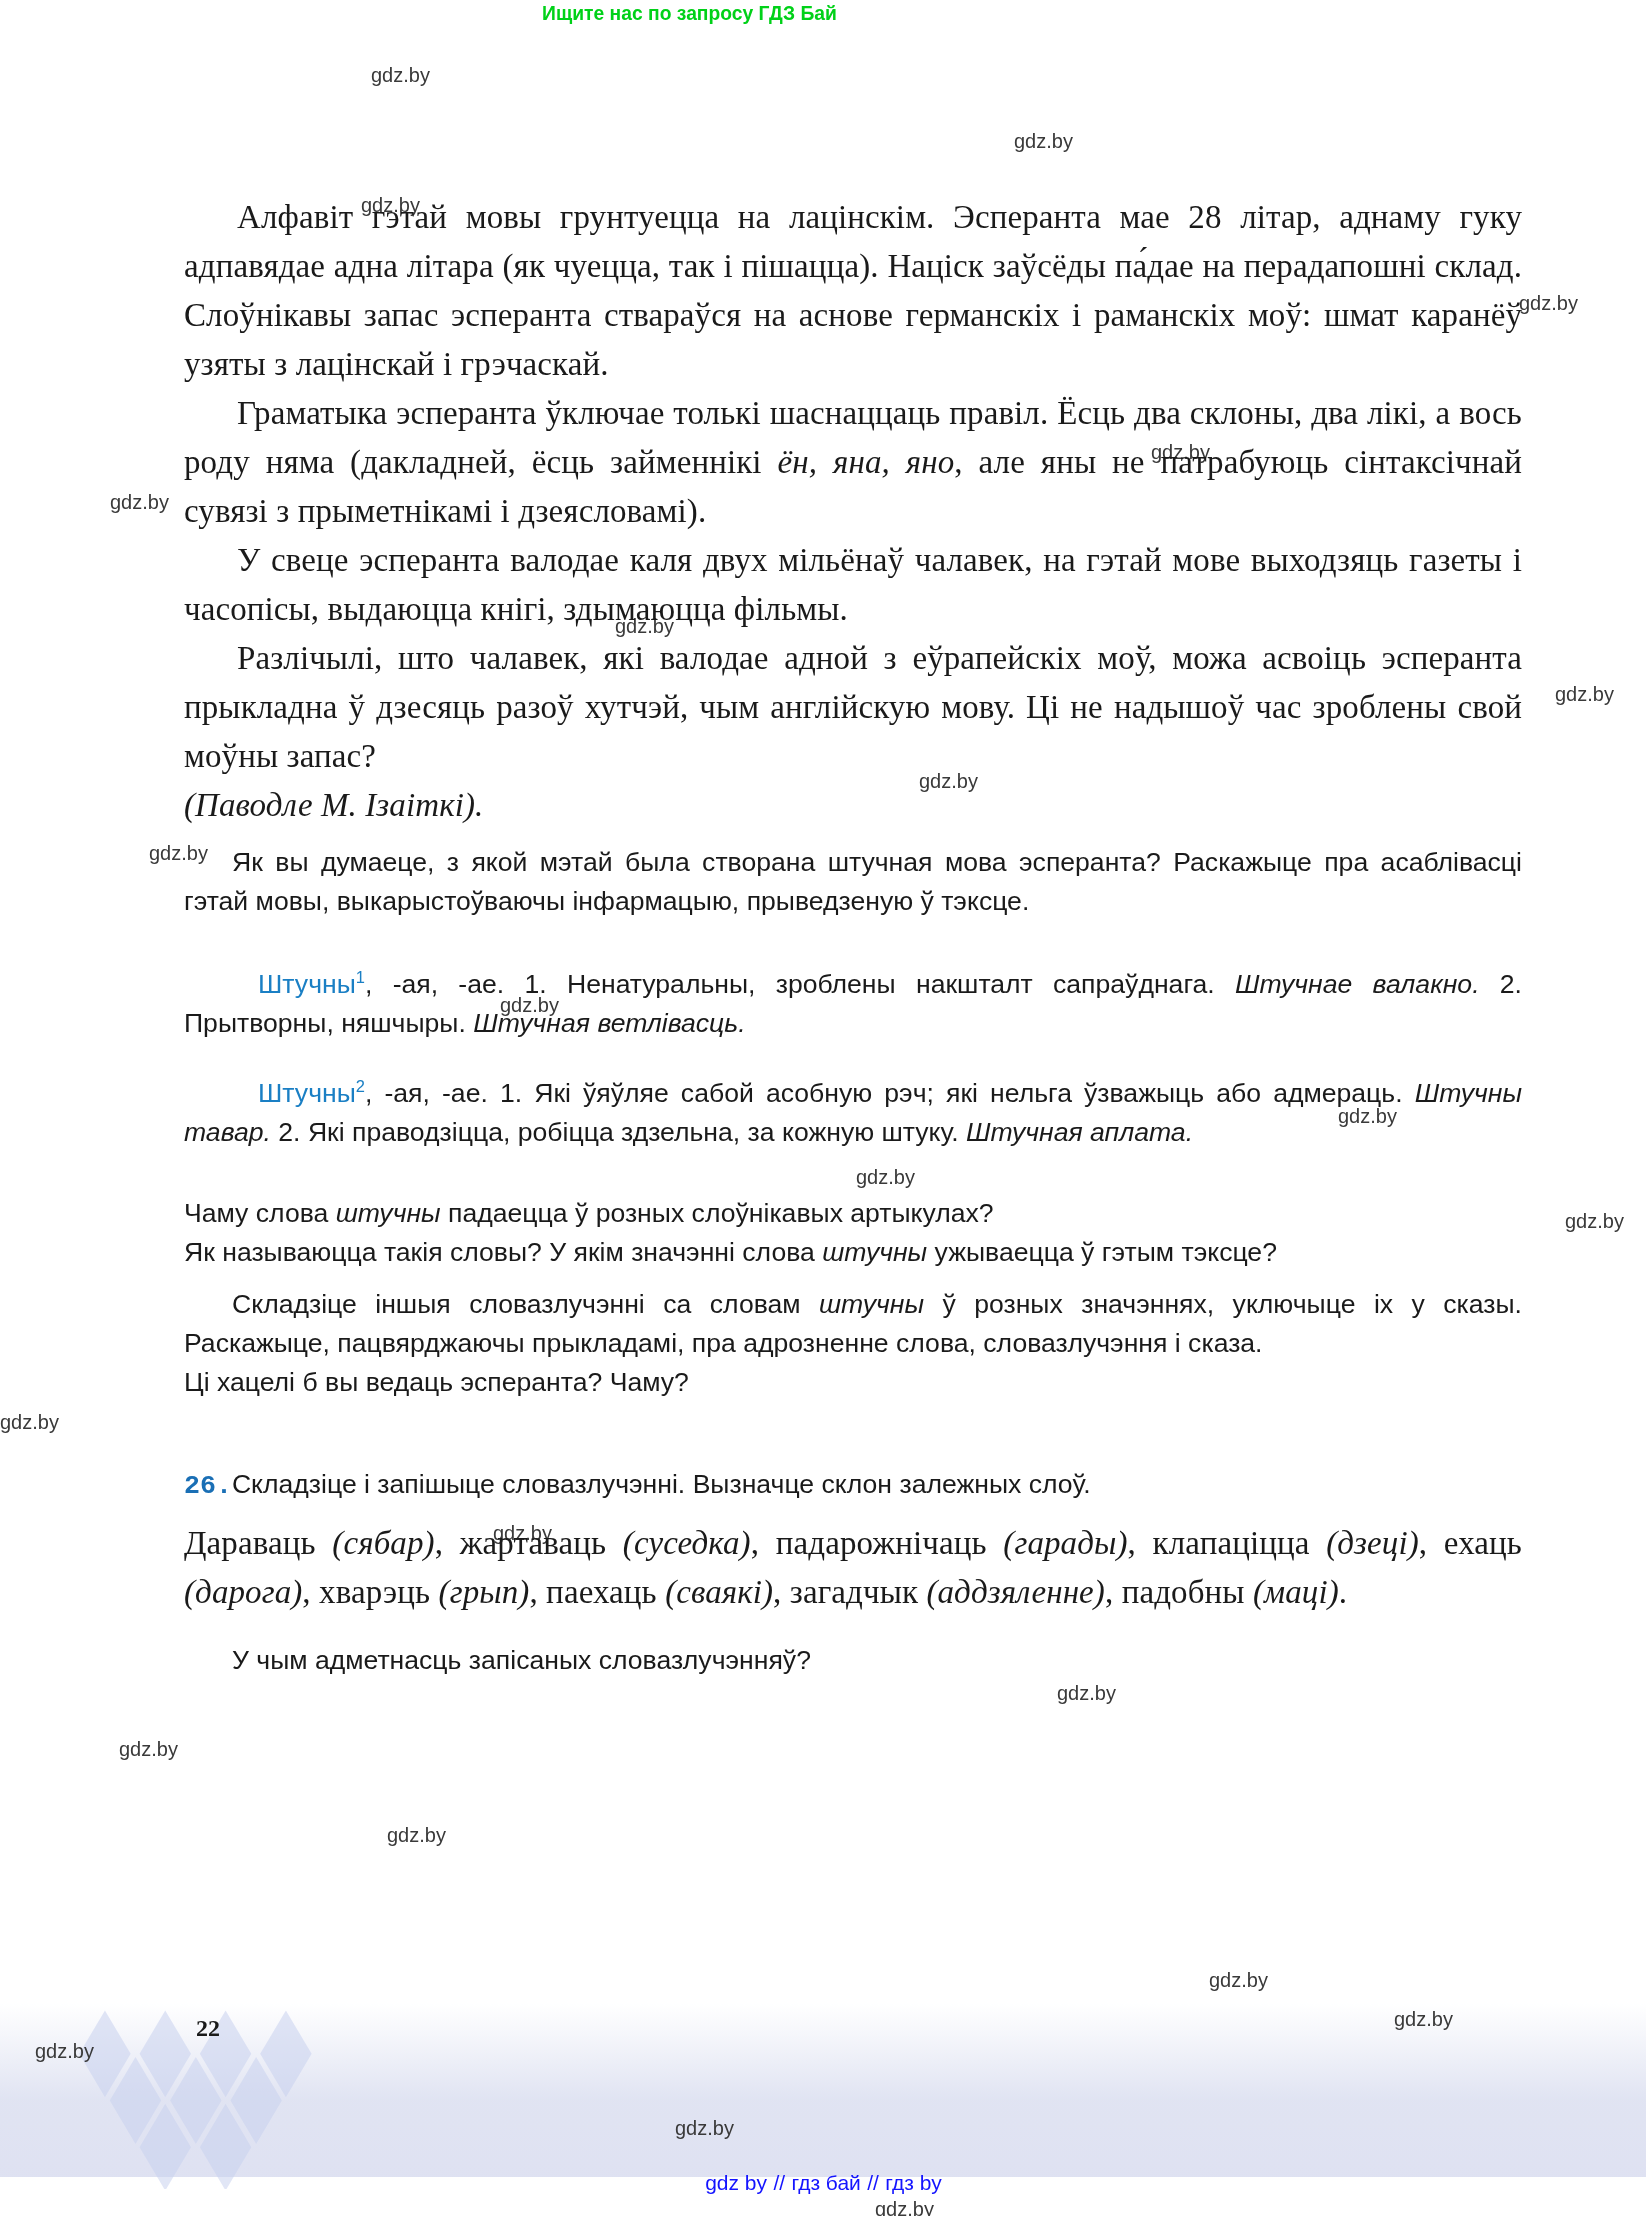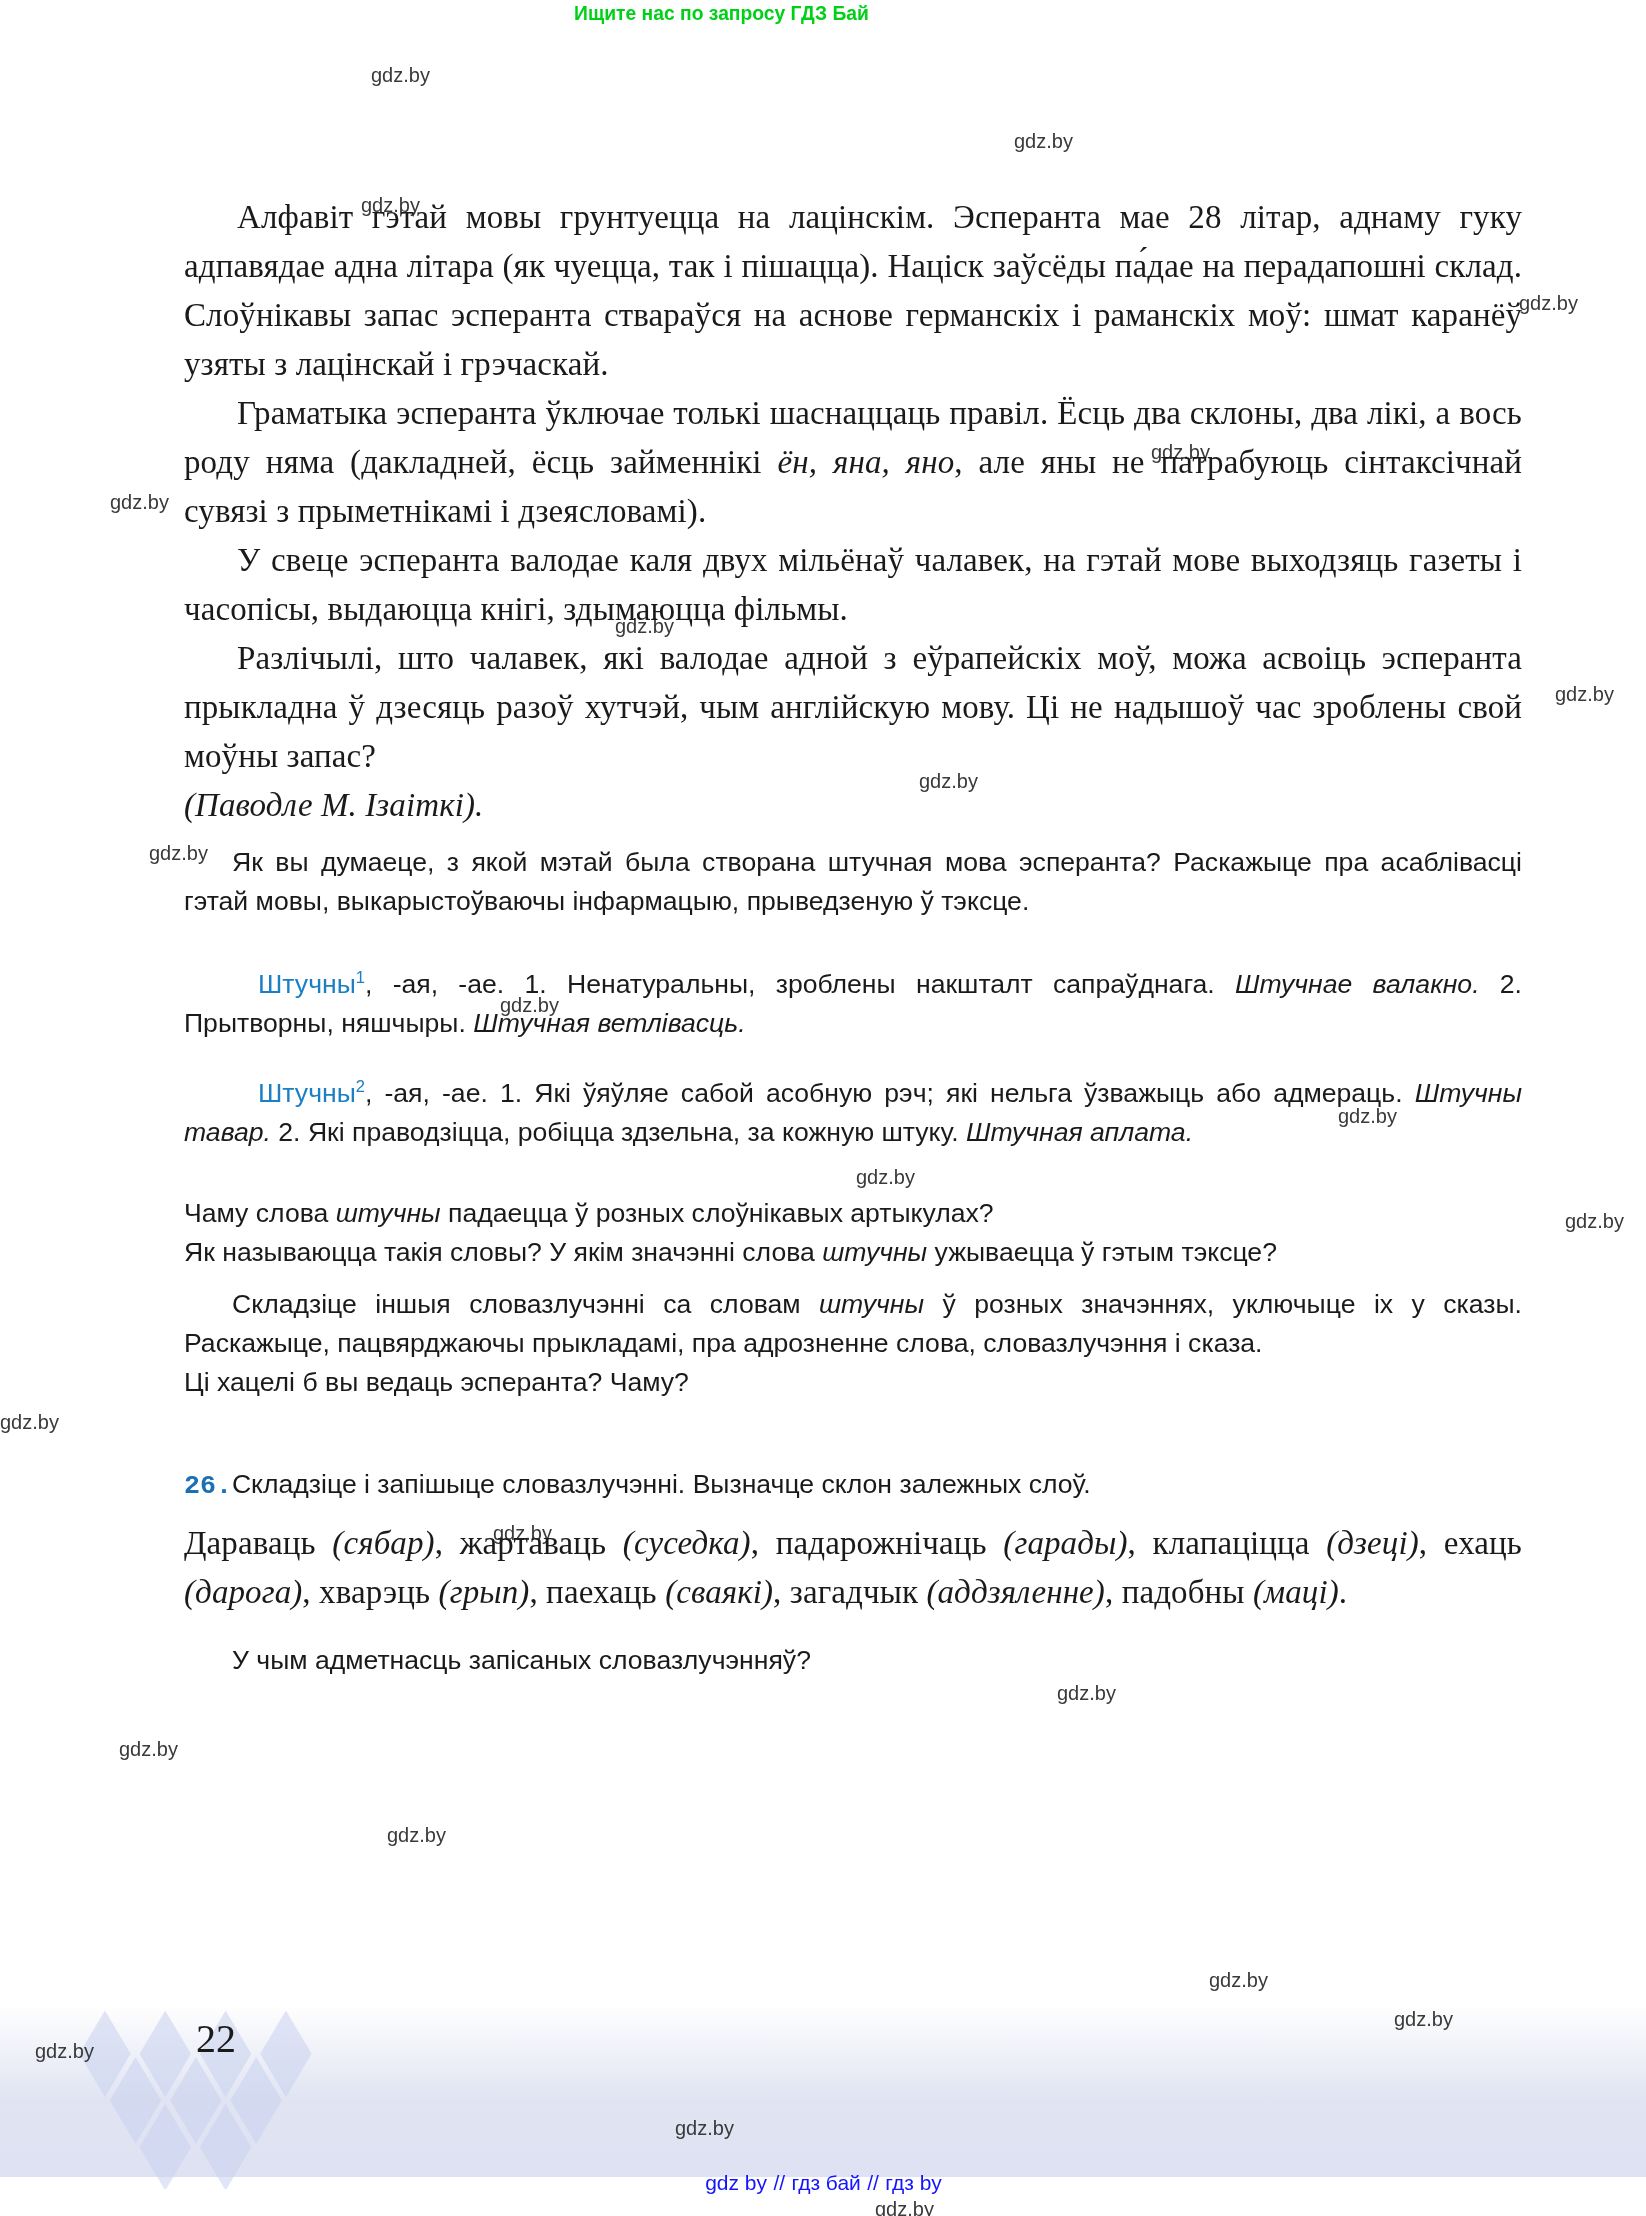--- a/index.html
+++ b/index.html
@@ -15,21 +15,20 @@
   
   .promo {
     position:absolute;
     top:3.2px; left:0; width:1379px;
     text-align:center;
     color:#00d118;
     font-family:"Liberation Sans", sans-serif;
     font-weight:bold;
     font-size:19.3px;
     letter-spacing:0px;
-    margin-left:32px;
   }
 
   
   .wm {
     position:absolute;
     font-family:"Liberation Sans", sans-serif;
     font-size:20px;
     color:#3a3a3a;
     white-space:nowrap;
     font-weight:400;
@@ -84,22 +83,23 @@
     color:#1a6fb5;
     font-weight:bold;
     font-family:Liberation Mono, monospace;
   }
 
   
   .pagenum {
     position:absolute;
     left:196px; top:2015px;
     font-family:"Liberation Serif", serif;
-    font-size:40px;
+    font-size:24px;
     color:#1a1a1a;
+    font-weight:bold;
   }
   .deco {
     position:absolute;
     left:0; top:2004px;
     width:419px; height:185px;
     pointer-events:none;
   }
   .footer-band {
     position:absolute;
     left:0; top:2004px; width:1647px; height:173px;

